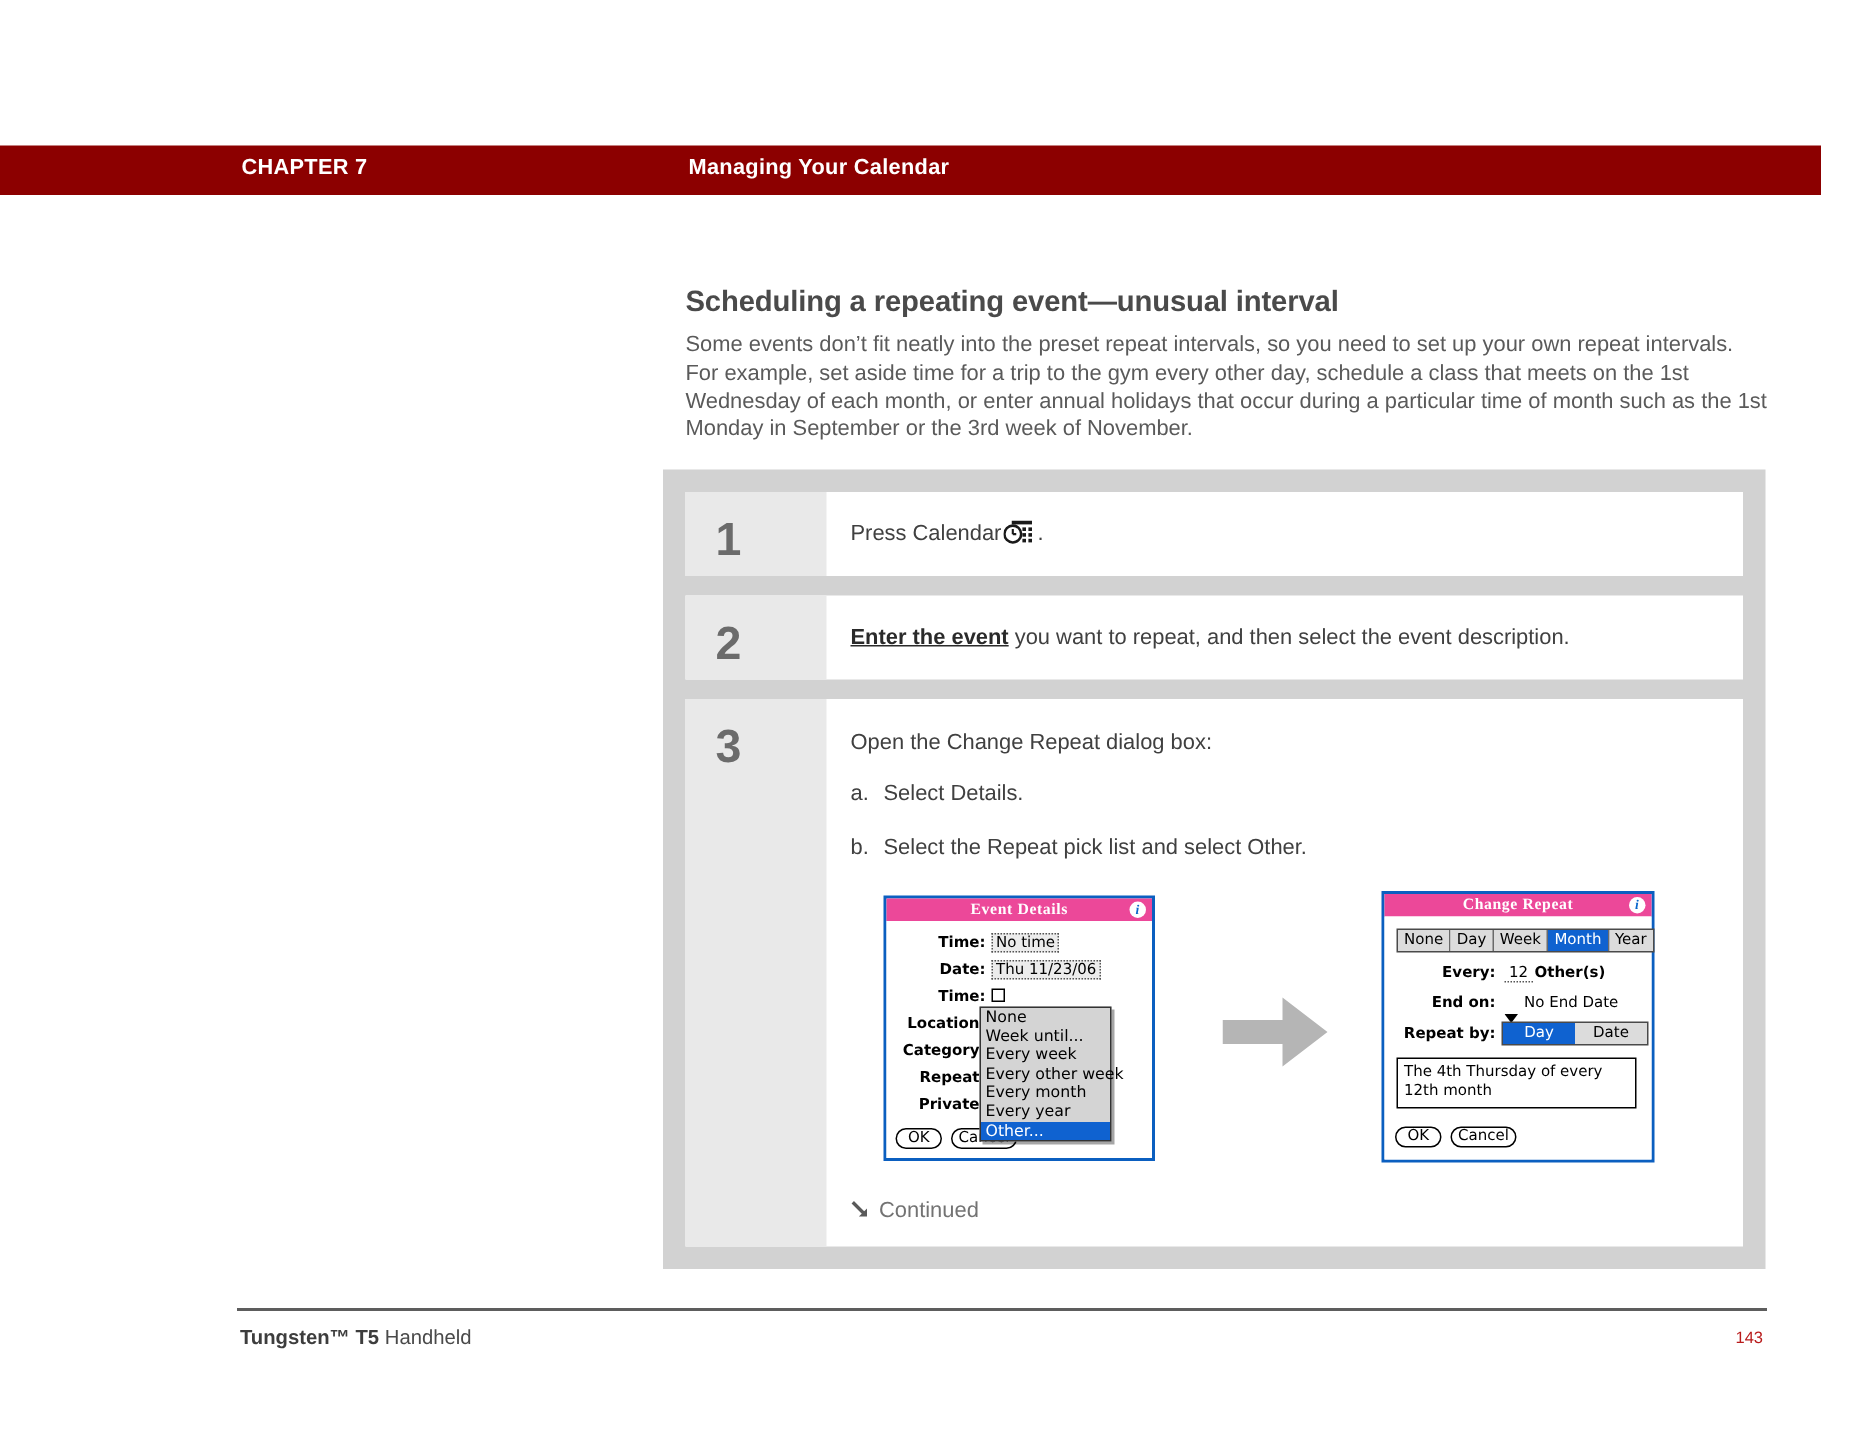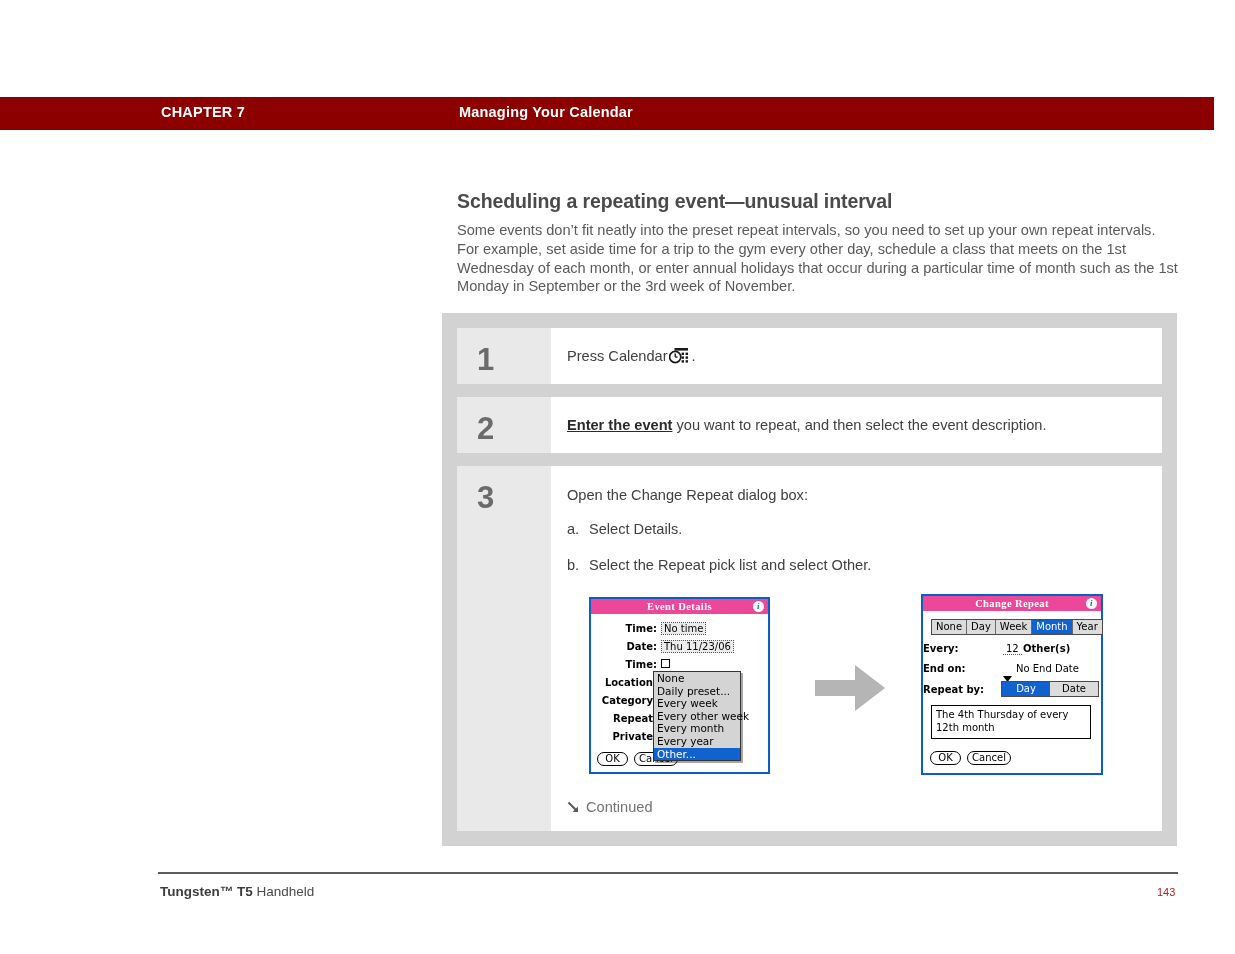--- a/index.html
+++ b/index.html
@@ -276,20 +276,21 @@
   .cr-tab:last-child { border-right: none; }
   .cr-tab.active {
     background: #0f62d0;
     color: #ffffff;
   }
   .cr-row-label {
     position: absolute;
     font-size: 10px;
     font-weight: bold;
     color: #000;
+    text-align: right;
   }
   .cr-row-value {
     position: absolute;
     font-size: 10px;
     color: #000;
   }
   .cr-underline {
     border-bottom: 1px dotted #555;
     padding: 0 3px;
   }
@@ -439,21 +440,21 @@
     <div class="pf-label" style="top:63px;">Location:</div>
     <div class="pf-label" style="top:81px;">Category:</div>
     <div class="pf-label" style="top:99px;">Repeat:</div>
     <div class="pf-label" style="top:117px;">Private:</div>
 
     <div class="palm-btn" style="left:6px;  top:138px; width:31px;">OK</div>
     <div class="palm-btn" style="left:43px; top:138px; width:44px;">Cancel</div>
 
     <div class="palm-dropdown" style="left:62px; top:57px; width:88px;">
       <div class="dd-item">None</div>
-      <div class="dd-item">Daily preset...</div>
+      <div class="dd-item">Week until...</div>
       <div class="dd-item">Every week</div>
       <div class="dd-item">Every other week</div>
       <div class="dd-item">Every month</div>
       <div class="dd-item">Every year</div>
       <div class="dd-item selected">Other...</div>
     </div>
 
   </div>
 </div>
 

